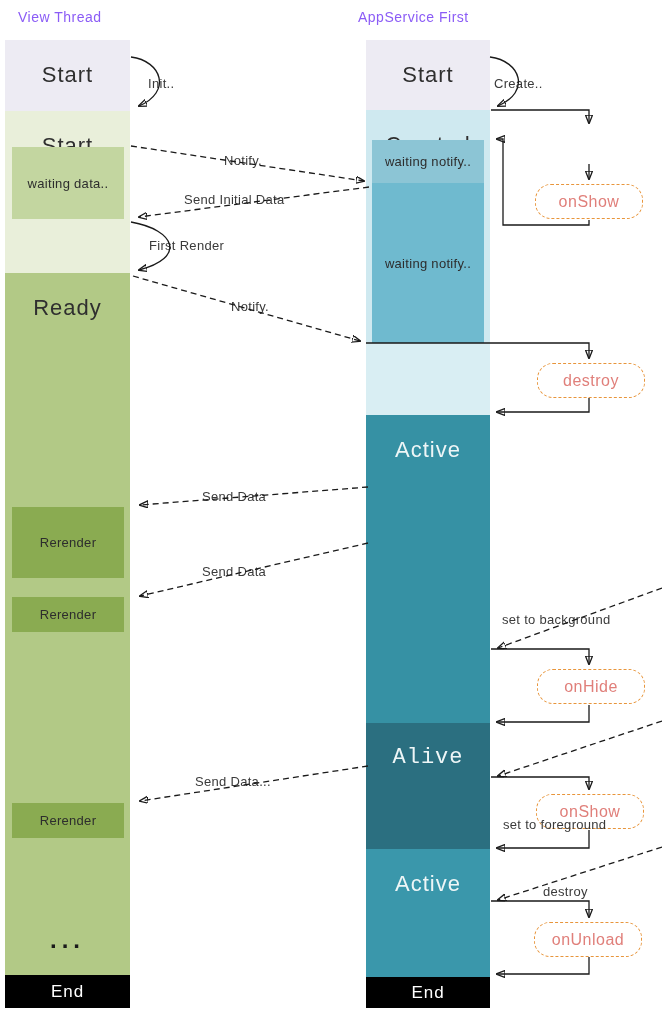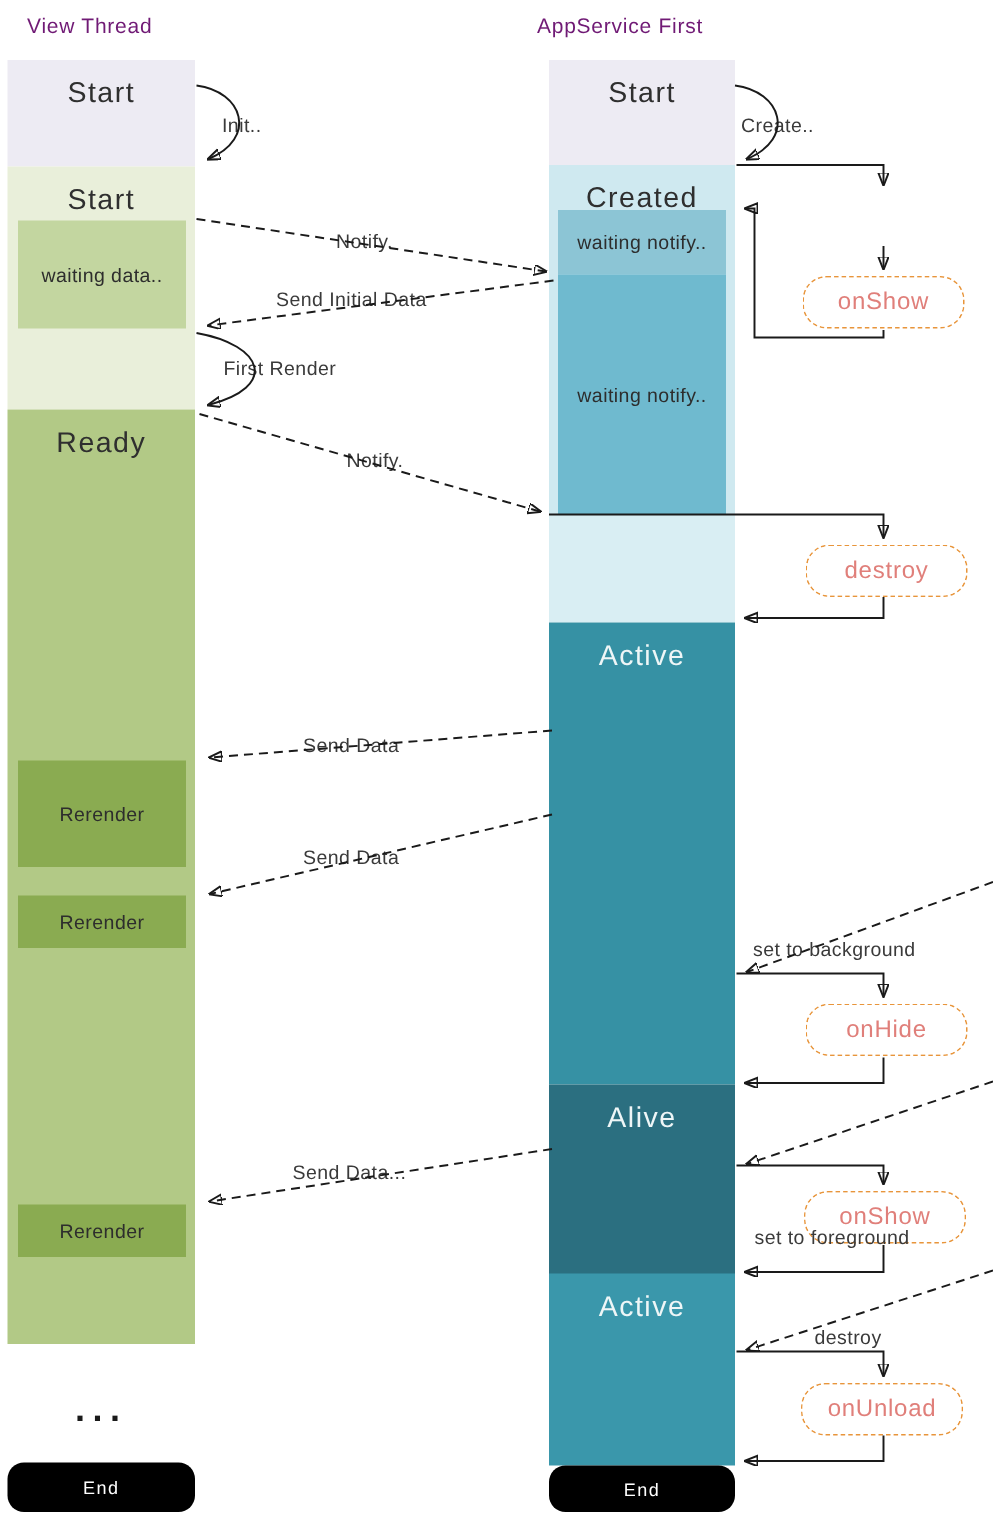--- a/index.html
+++ b/index.html
@@ -18,26 +18,26 @@
     --end-bg:#000000;
     --cb-border:#e8953b;
     --cb-text:#e07f7a;
     --ink:#1a1a1a;
     --label:#3a3a3a;
   }
   html,body{margin:0;padding:0;background:#ffffff;}
   body{font-family:"Liberation Sans", sans-serif;}
   .canvas{position:relative;width:662px;height:1014px;background:#ffffff;overflow:hidden;}
   .abs{position:absolute;box-sizing:border-box;}
-  .col-title{position:absolute;font-size:14px;color:#701a75;letter-spacing:0.5px;white-space:nowrap;}
+  .col-title{position:absolute;font-size:14px;color:#8b5cf6;letter-spacing:0.5px;white-space:nowrap;}
   .sec{position:absolute;box-sizing:border-box;text-align:center;}
-  .sec-label{padding-top:12px;font-size:19px;letter-spacing:1px;color:#2f2f2f;}
+  .sec-label{padding-top:22px;font-size:22px;letter-spacing:1px;color:#2f2f2f;}
   .sec-label.light{color:#eef6f7;}
   .innerbox{position:absolute;box-sizing:border-box;display:flex;align-items:center;justify-content:center;font-size:13px;color:#2d2d2d;letter-spacing:0.3px;}
-  .endbox{position:absolute;box-sizing:border-box;background:var(--end-bg);color:#ffffff;display:flex;align-items:center;justify-content:center;font-size:12px;letter-spacing:1px;border-radius:11px;}
+  .endbox{position:absolute;box-sizing:border-box;background:var(--end-bg);color:#ffffff;display:flex;align-items:center;justify-content:center;font-size:17px;letter-spacing:1px;}
   .cb{position:absolute;box-sizing:border-box;width:108px;height:35px;background:#ffffff;border:1.6px dashed var(--cb-border);border-radius:16px;display:flex;align-items:center;justify-content:center;font-size:16px;letter-spacing:0.5px;color:var(--cb-text);}
   .albl{position:absolute;font-size:13px;color:var(--label);white-space:nowrap;letter-spacing:0.3px;}
   .dots{position:absolute;font-size:24px;font-weight:bold;letter-spacing:5px;color:#1a1a1a;text-align:center;}
   svg.overlay{position:absolute;left:0;top:0;pointer-events:none;}
   svg.overlay path{fill:none;stroke:var(--ink);stroke-width:1.3;}
   svg.overlay path.dashed{stroke-dasharray:6 4;}
 </style>
 </head>
 <body>
 
@@ -46,42 +46,42 @@
   <div class="col-title" style="left:18px;top:9px;">View Thread</div>
   <div class="col-title" style="left:358px;top:9px;">AppService First</div>
 
   <div class="sec" style="left:5px;top:40px;width:125px;height:71px;background:var(--start-bg);">
     <div class="sec-label">Start</div>
   </div>
   <div class="sec" style="left:5px;top:111px;width:125px;height:162px;background:var(--inited-bg);">
     <div class="sec-label">Start</div>
   </div>
   <div class="innerbox" style="left:12px;top:147px;width:112px;height:72px;background:var(--waiting-data-bg);">waiting data..</div>
-  <div class="sec" style="left:5px;top:273px;width:125px;height:623px;background:var(--ready-bg);">
+  <div class="sec" style="left:5px;top:273px;width:125px;height:702px;background:var(--ready-bg);">
     <div class="sec-label">Ready</div>
   </div>
   <div class="innerbox" style="left:12px;top:507px;width:112px;height:71px;background:var(--rerender-bg);">Rerender</div>
   <div class="innerbox" style="left:12px;top:597px;width:112px;height:35px;background:var(--rerender-bg);">Rerender</div>
   <div class="innerbox" style="left:12px;top:803px;width:112px;height:35px;background:var(--rerender-bg);">Rerender</div>
   <div class="dots" style="left:5px;top:926px;width:125px;">...</div>
   <div class="endbox" style="left:5px;top:975px;width:125px;height:33px;">End</div>
 
   <div class="sec" style="left:366px;top:40px;width:124px;height:70px;background:var(--start-bg);">
     <div class="sec-label">Start</div>
   </div>
   <div class="sec" style="left:366px;top:110px;width:124px;height:233px;background:var(--created-bg);">
     <div class="sec-label">Created</div>
   </div>
   <div class="innerbox" style="left:372px;top:140px;width:112px;height:43px;background:var(--wn1-bg);">waiting notify..</div>
   <div class="innerbox" style="left:372px;top:183px;width:112px;height:160px;background:var(--wn2-bg);">waiting notify..</div>
   <div class="abs" style="left:366px;top:343px;width:124px;height:72px;background:var(--preactive-bg);"></div>
   <div class="sec" style="left:366px;top:415px;width:124px;height:308px;background:var(--active-bg);">
     <div class="sec-label light">Active</div>
   </div>
-  <div class="sec" style="left:366px;top:723px;width:124px;height:133px;background:var(--alive-bg);">
+  <div class="sec" style="left:366px;top:723px;width:124px;height:133px;background:var(--alive-bg);font-family:Liberation Mono, monospace;">
     <div class="sec-label light">Alive</div>
   </div>
   <div class="sec" style="left:366px;top:849px;width:124px;height:128px;background:var(--active2-bg);">
     <div class="sec-label light">Active</div>
   </div>
   <div class="endbox" style="left:366px;top:977px;width:124px;height:31px;">End</div>
 
   <div class="cb" style="left:535px;top:184px;">onShow</div>
   <div class="cb" style="left:537px;top:363px;">destroy</div>
   <div class="cb" style="left:537px;top:669px;">onHide</div>
@@ -89,21 +89,21 @@
   <div class="cb" style="left:534px;top:922px;">onUnload</div>
 
   <div class="albl" style="left:148px;top:76px;">Init..</div>
   <div class="albl" style="left:494px;top:76px;">Create..</div>
   <div class="albl" style="left:224px;top:153px;">Notify.</div>
   <div class="albl" style="left:184px;top:192px;">Send Initial Data</div>
   <div class="albl" style="left:149px;top:238px;">First Render</div>
   <div class="albl" style="left:231px;top:299px;">Notify.</div>
   <div class="albl" style="left:202px;top:489px;">Send Data</div>
   <div class="albl" style="left:202px;top:564px;">Send Data</div>
-  <div class="albl" style="left:502px;top:612px;margin-top:13px;">set to background</div>
+  <div class="albl" style="left:502px;top:612px;">set to background</div>
   <div class="albl" style="left:503px;top:781px;margin-top:36px;">set to foreground</div>
   <div class="albl" style="left:195px;top:774px;">Send Data...</div>
   <div class="albl" style="left:543px;top:867px;margin-top:17px;">destroy</div>
 
   <svg class="overlay" width="662" height="1014" viewBox="0 0 662 1014">
     <defs>
       <marker id="ah" markerWidth="9" markerHeight="8" refX="8" refY="3.5" orient="auto" markerUnits="userSpaceOnUse">
         <path d="M0,0 L9,3.5 L0,7 Z" fill="#1a1a1a" stroke="none"></path>
       </marker>
     </defs>

